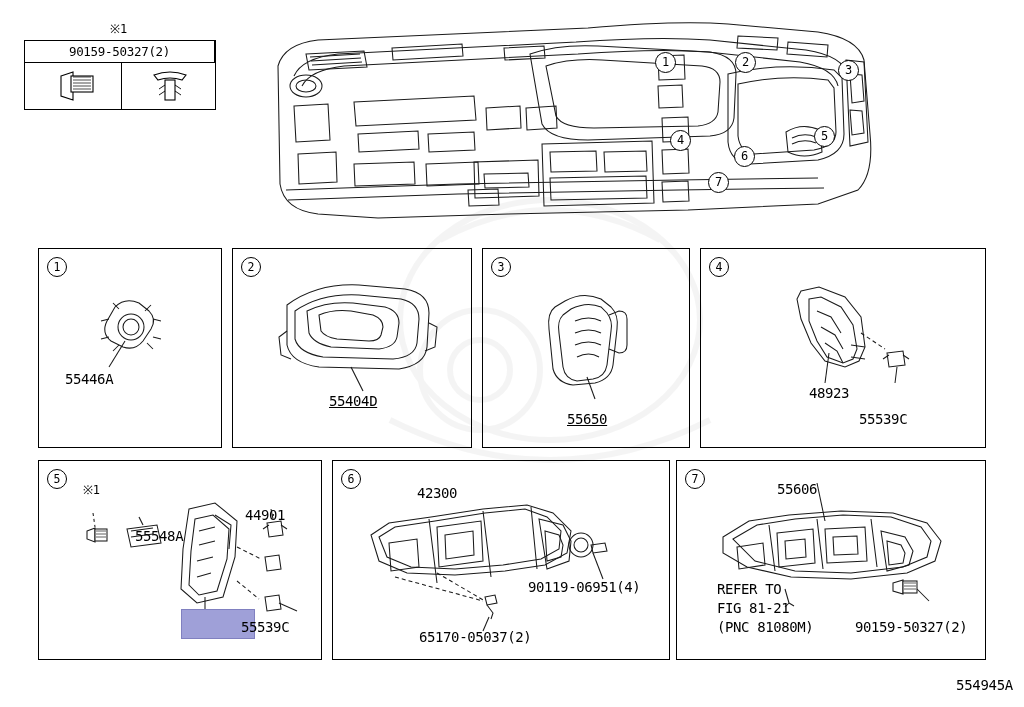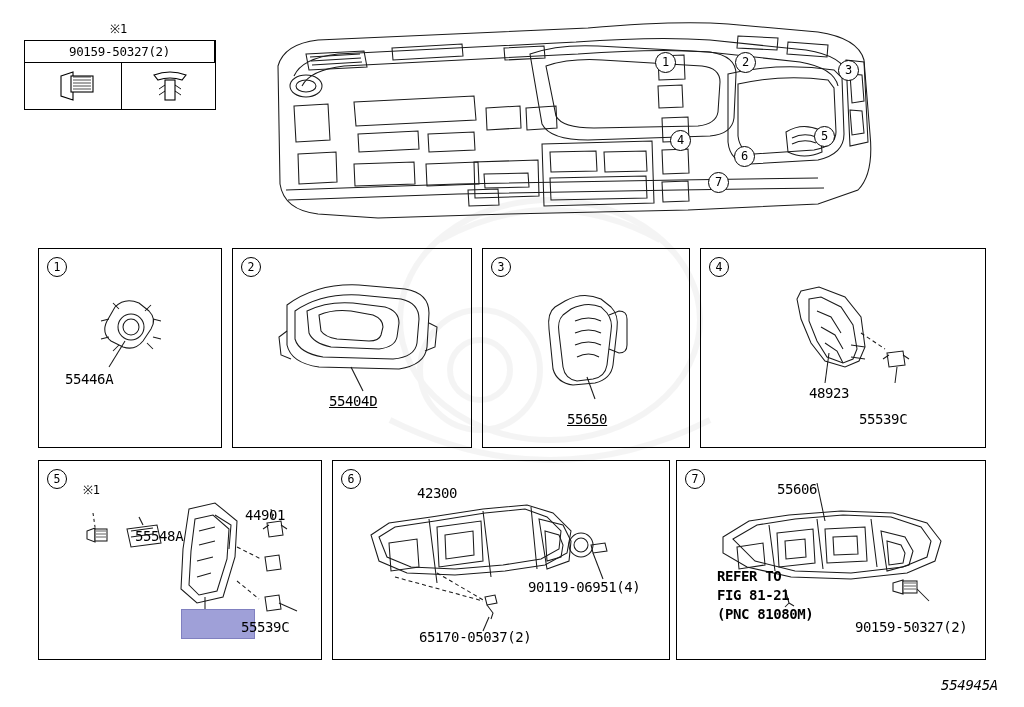--- a/index.html
+++ b/index.html
@@ -101,25 +101,24 @@
     text-align: center;
     background: #fff;
   }
   .hl {
     position: absolute;
     background: #9fa0d8;
     border: 1px solid #8080c0;
   }
   .figcode {
     position: absolute;
-    right: 26px;
+    right: 11px;
     bottom: 14px;
     font-size: 14px;
     letter-spacing: -0.3px;
-    font-style: italic;
   }
   svg { display:block; }
   .wm {
     position: absolute;
     left: 330px;
     top: 120px;
     width: 440px;
     height: 430px;
     opacity: 0.06;
     pointer-events: none;
@@ -411,21 +410,21 @@
         <path d="M227 122 l12 0 M227 125 l12 0 M227 128 l12 0" stroke-width="0.7"></path>
         <path d="M240 128 L252 140"></path>
 
         <path d="M140 22 L148 60"></path>
 
         <path d="M108 128 l4 14 M112 142 l-4 4 M112 142 l5 3"></path>
       </g>
     </svg>
     <div class="circnum" style="left:8px;top:8px;">7</div>
     <div class="cap" style="left:100px;top:20px;">55606</div>
-    <div class="cap" style="left:40px;top:106px;line-height:1.35;font-weight:bold;">REFER TO
+    <div class="cap" style="left:40px;top:119px;line-height:1.35;">REFER TO
 FIG 81-21
 (PNC 81080M)</div>
     <div class="cap" style="left:178px;top:158px;">90159-50327(2)</div>
   </div>
 
   <div class="figcode">554945A</div>
 
 </div>
 
 </body></html>

